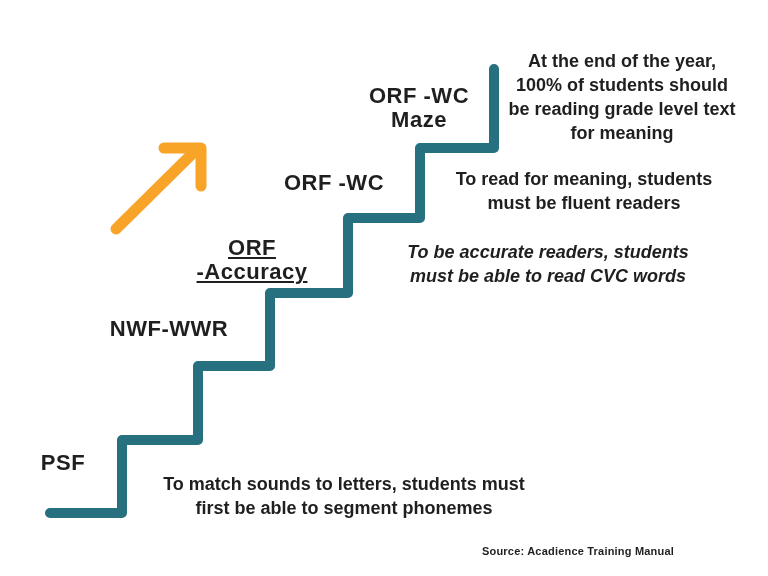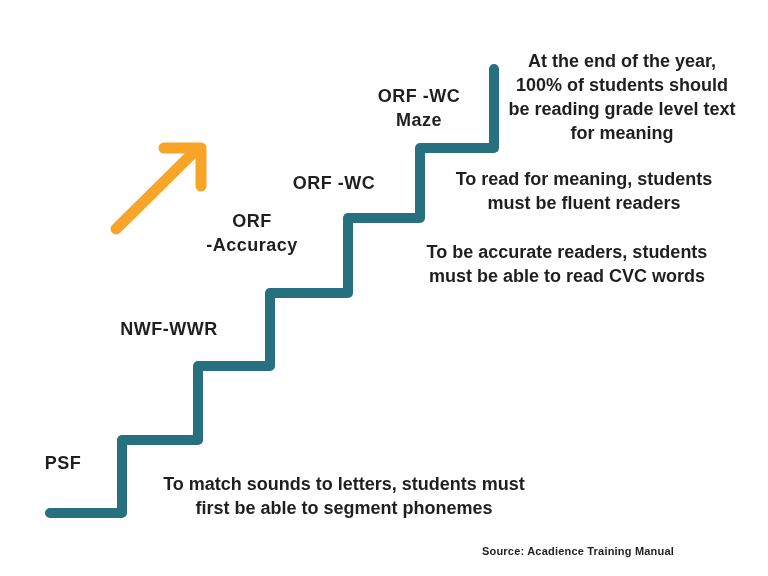--- a/index.html
+++ b/index.html
@@ -9,21 +9,21 @@
     background:#ffffff;
     overflow:hidden;
     font-family:"Liberation Sans", sans-serif;
     color:#1f1f1f;
   }
   .stairs-svg, .arrow-svg{position:absolute;}
   .stairs-svg{left:0;top:0;}
   .arrow-svg{left:100px;top:130px;}
   .lbl{
     position:absolute;
-    font-size:18px;
+    font-size:22px;
     font-weight:700;
     letter-spacing:.5px;
     line-height:24px;
     text-align:center;
     white-space:pre-line;
   }
   .desc{
     position:absolute;
     font-size:18px;
     font-weight:700;
@@ -34,27 +34,27 @@
   .source{
     position:absolute;
     font-size:11px;
     font-weight:700;
     letter-spacing:.2px;
     text-align:center;
   }
   
   .lbl-maze        {left:344px; top:84px;  width:150px;}
   .lbl-orf-wc      {left:259px; top:171px; width:150px;}
-  .lbl-orf-acc     {left:177px; top:209px; width:150px;}
+  .lbl-orf-acc     {left:177px; top:236px; width:150px;text-decoration:underline;}
   .lbl-nwf-wwr     {left:94px;  top:317px; width:150px;}
   .lbl-nwf-cls     {left:35px;  top:389px; width:150px;}
   .lbl-psf         {left:13px;  top:451px; width:100px;}
   .desc-maze       {left:472px; top:49px;  width:300px;}
   .desc-orf-wc     {left:434px; top:167px; width:300px;}
-  .desc-orf-acc    {left:417px; top:240px; width:300px;}
+  .desc-orf-acc    {left:398px; top:240px; width:300px;font-style:italic;}
   .desc-nwf-wwr    {left:293px; top:314px; width:380px;}
   .desc-nwf-cls    {left:227px; top:387px; width:390px;}
   .desc-psf        {left:149px; top:472px; width:390px;}
   .source          {left:448px; top:545px; width:260px;}
 </style>
 </head>
 <body>
 
 <div class="stage">
 

